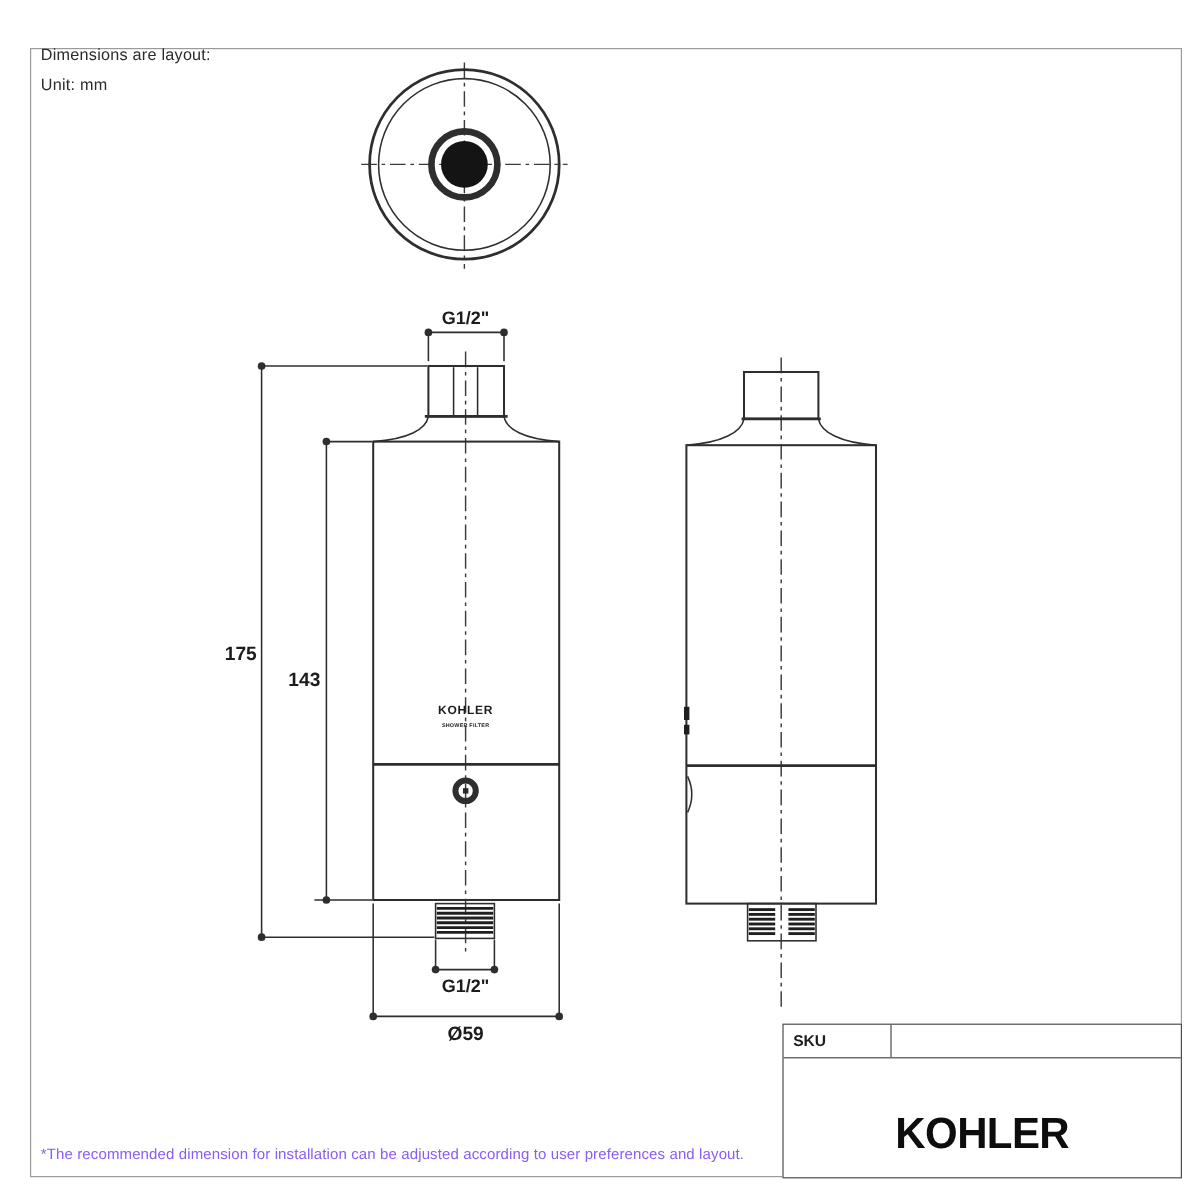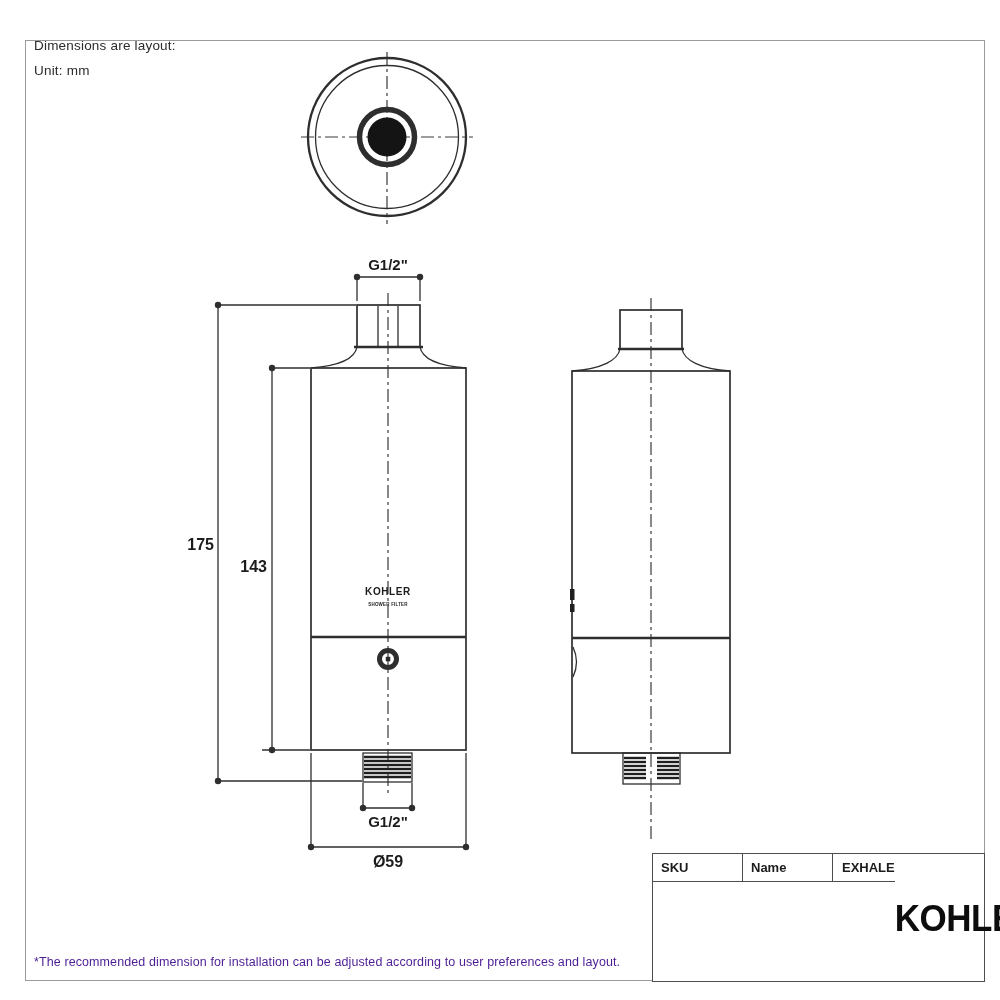--- a/index.html
+++ b/index.html
@@ -3,37 +3,37 @@
 <meta charset="utf-8">
 <style>
   html,body{margin:0;padding:0;background:#ffffff;}
   body{width:1000px;height:1000px;position:relative;font-family:"Liberation Sans",sans-serif;color:#1c1c1c;overflow:hidden;}
   .abs{position:absolute;}
   
   #frame{left:25px;top:40px;width:958px;height:939px;border:1.5px solid #9a9a9a;}
   
   #header-note{left:34px;top:33px;font-size:13.5px;line-height:25px;color:#2b2b2b;letter-spacing:.2px;}
   
-  #footnote{left:34px;top:955px;font-size:12.5px;color:#4c1d95;letter-spacing:.1px;}
+  #footnote{left:34px;top:955px;font-size:12.5px;color:#8b5cf6;letter-spacing:.1px;}
   
   #drawing{left:0;top:0;width:1000px;height:1000px;}
   #drawing .ln{stroke:#2e2e2e;fill:none;}
   #drawing .thick{stroke-width:2.3;}
   #drawing .med{stroke-width:1.7;}
   #drawing .thin{stroke-width:1.3;}
   #drawing .cl{stroke:#3a3a3a;stroke-width:1.2;stroke-dasharray:13 4 3 4;fill:none;}
   #drawing .dot{fill:#2e2e2e;stroke:none;}
   #drawing .thread{stroke:#1f1f1f;stroke-width:2.4;}
   #drawing text{fill:#1c1c1c;font-family:"Liberation Sans",sans-serif;font-weight:bold;}
   .dimtxt{font-size:16px;}
   .dimtxt-sm{font-size:15px;}
   .brandtxt{font-size:10px;letter-spacing:.6px;}
   .brandsub{font-size:4.5px;letter-spacing:.2px;}
   
-  #title-block{left:652px;top:853px;width:333px;height:129px;border:1.6px solid #4d4d4d;box-sizing:border-box;background:#fff;display:flex;flex-direction:row;}
+  #title-block{left:652px;top:853px;width:333px;height:129px;border:1.6px solid #4d4d4d;box-sizing:border-box;background:#fff;display:flex;flex-direction:column;gap:27px;}
   .tb-row{display:flex;height:27px;border-bottom:1.6px solid #4d4d4d;flex:0 0 auto;}
   .tb-label{width:90px;border-right:1.6px solid #4d4d4d;box-sizing:border-box;padding-left:8px;display:flex;align-items:center;font-size:13px;font-weight:bold;}
   .tb-value{flex:1;padding-left:9px;display:flex;align-items:center;font-size:13px;font-weight:bold;}
   .tb-logo{flex:1;display:flex;align-items:center;justify-content:center;font-size:35px;font-weight:900;letter-spacing:-.5px;color:#0d0d0d;transform:scaleY(1.04);}
 </style>
 </head>
 <body>
 
 <div class="abs" id="frame"></div>
 
@@ -147,20 +147,16 @@
       <line class="thread" x1="624" y1="778" x2="646" y2="778"></line>
         <line class="thread" x1="657" y1="778" x2="679" y2="778"></line>
     </g>
   </g>
 </svg>
 
 <div class="abs" id="title-block">
   <div class="tb-row">
     <div class="tb-label">SKU</div>
   </div>
-  <div class="tb-row">
-    <div class="tb-label">Name</div>
-    <div class="tb-value">EXHALE</div>
-  </div>
   <div class="tb-logo">KOHLER</div>
 </div>
 
 <div class="abs" id="footnote">*The recommended dimension for installation can be adjusted according to user preferences and layout.</div>
 
 </body></html>

